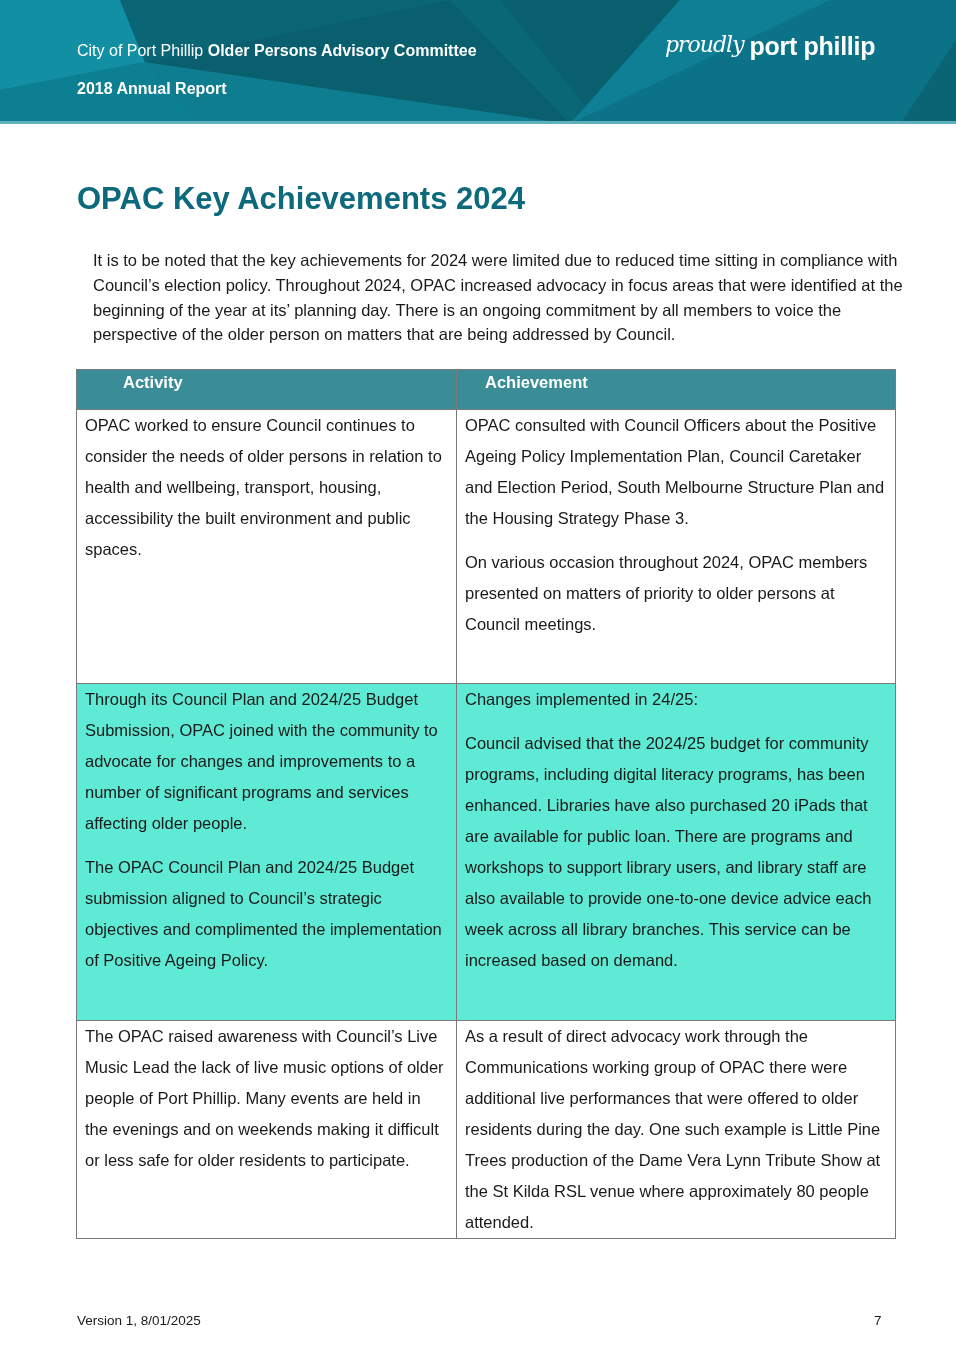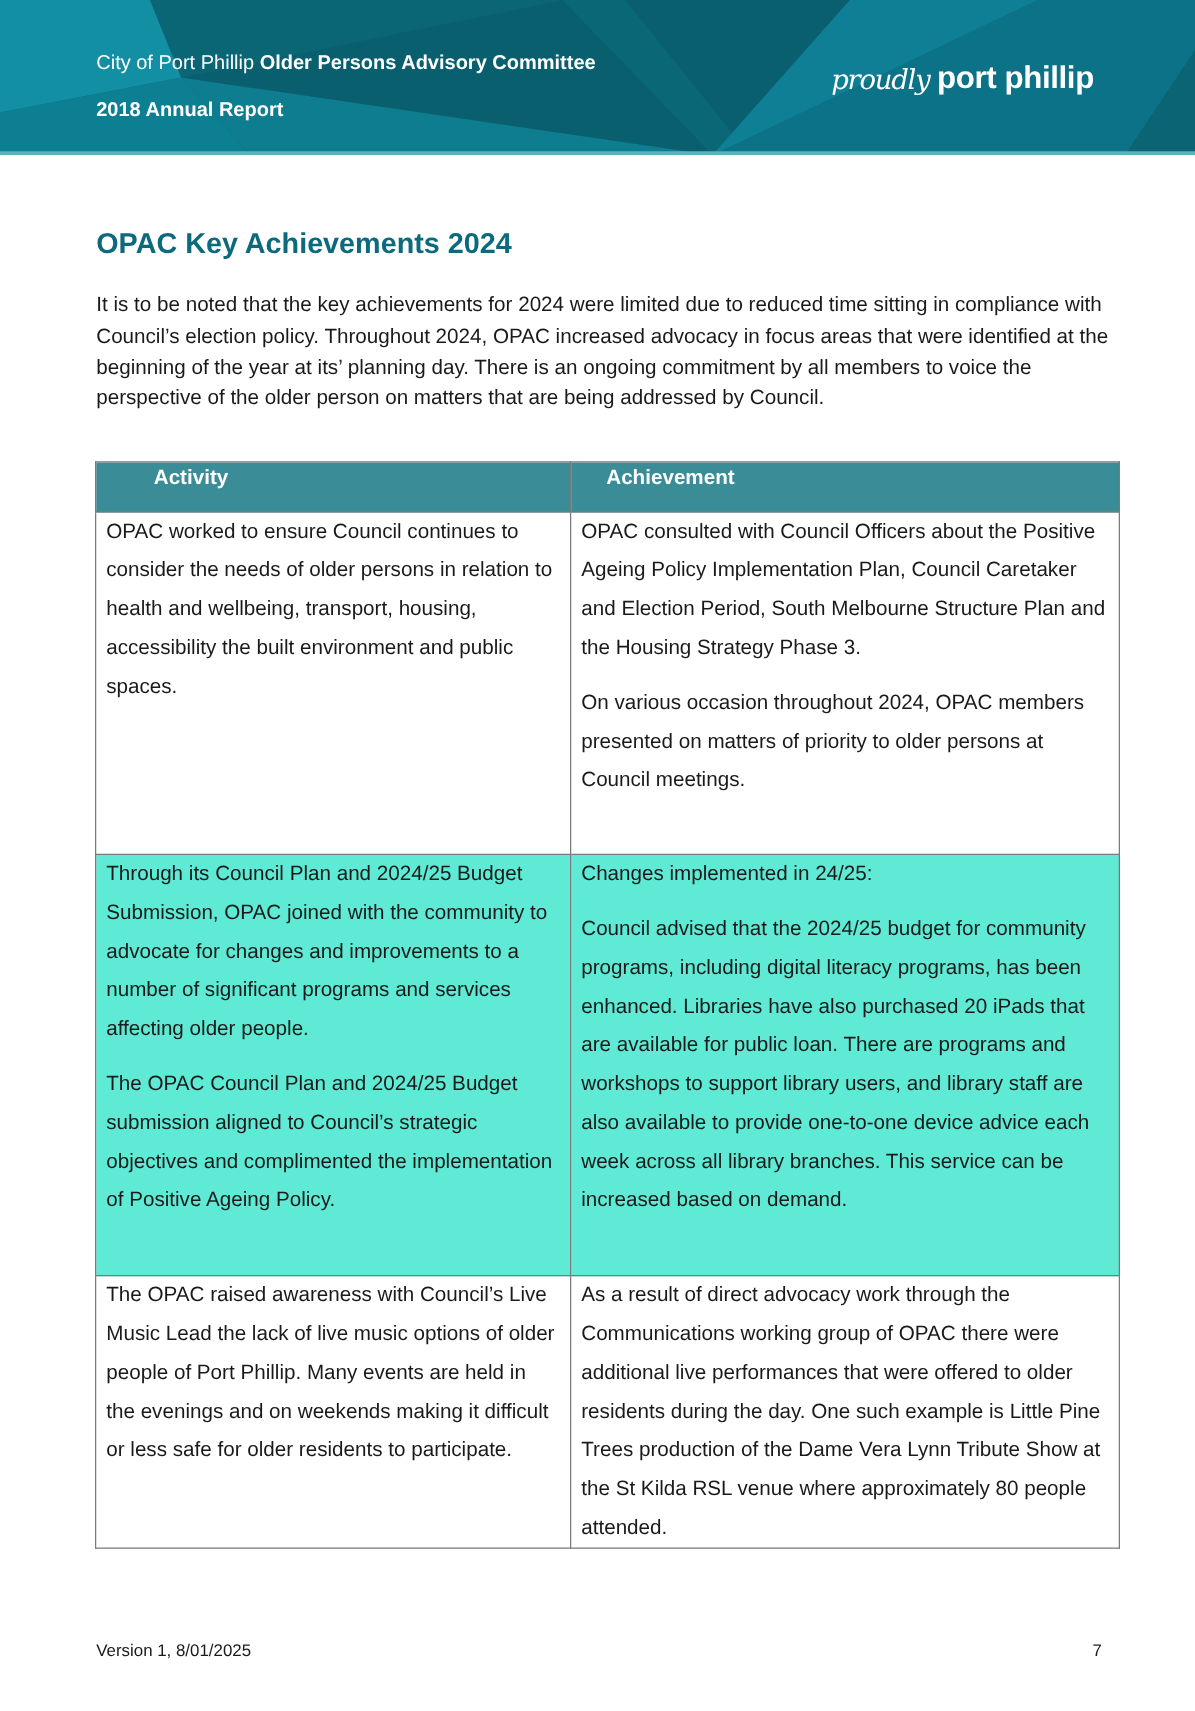--- a/index.html
+++ b/index.html
@@ -15,30 +15,30 @@
   .banner-line1 {
     position: absolute; left: 77px; top: 42px; font-size: 16px; color: #ffffff;
   }
   .banner-line1 .light { font-weight: normal; }
   .banner-line1 .bold { font-weight: bold; }
   .banner-line2 {
     position: absolute; left: 77px; top: 80px; font-size: 16px; color: #ffffff; font-weight: bold;
   }
   .logo {
     position: absolute; left: 665px; top: 32px; color: #ffffff; font-size: 25px;
-    display: flex; align-items: flex-end; gap: 6px;
+    display: flex; align-items: flex-start; gap: 6px;
   }
   .logo .script { font-family: "DejaVu Serif", serif; font-style: italic; font-size: 22px; font-weight: normal; letter-spacing: -1px; }
-  .logo .strong { font-weight: bold; letter-spacing: -0.3px; margin-top: 16px; }
+  .logo .strong { font-weight: bold; letter-spacing: -0.3px; }
   .page-title {
     position: absolute; left: 77px; top: 181px; margin: 0;
-    font-size: 23px; font-weight: bold; color: #0c6a7c;
+    font-size: 31px; font-weight: bold; color: #0c6a7c;
   }
   .intro {
-    position: absolute; left: 77px; top: 232px; width: 810px; margin: 0;
+    position: absolute; left: 77px; top: 232px; width: 810px; margin: 16px;
     font-size: 16.5px; line-height: 24.8px; color: #1a1a1a;
   }
   table.achievements {
     position: absolute; left: 76px; top: 369px; width: 819px;
     border-collapse: collapse; table-layout: fixed;
   }
   table.achievements th, table.achievements td {
     border: 1.5px solid #7a7a7a; vertical-align: top; text-align: left;
     font-size: 16.5px; line-height: 31px; padding: 0 8px;
   }

